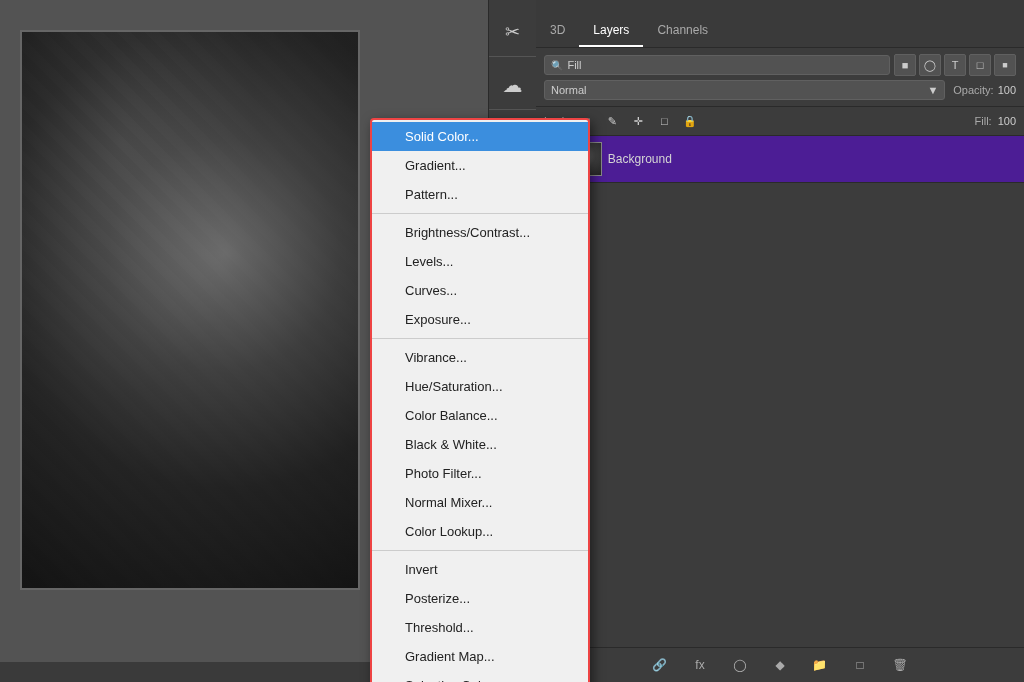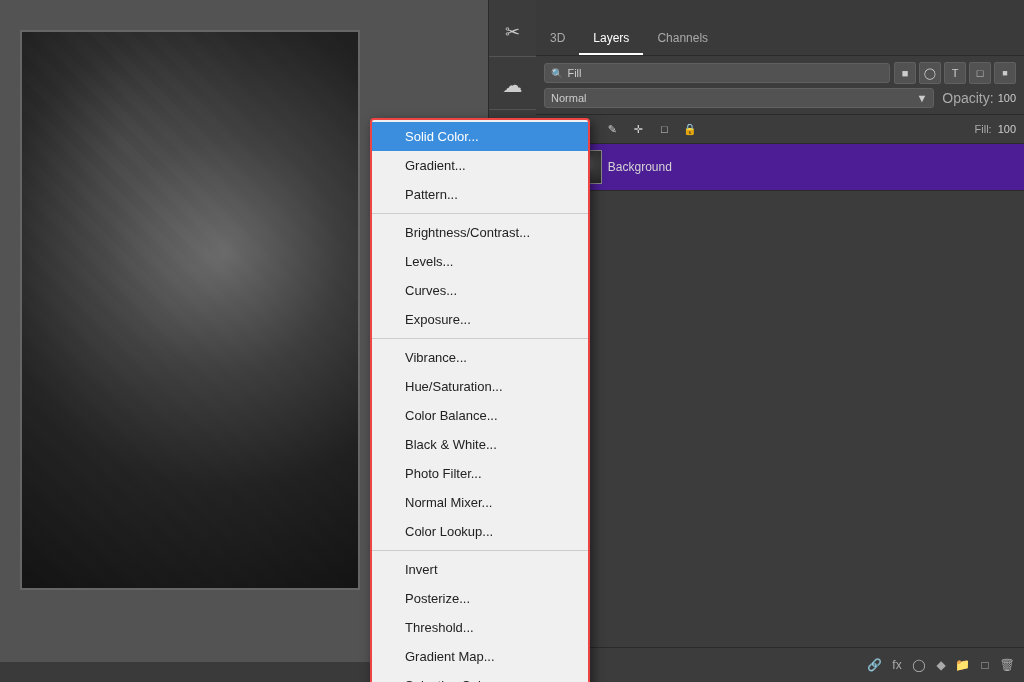--- a/index.html
+++ b/index.html
@@ -72,21 +72,21 @@
       background: #3c3c3c;
       display: flex;
       flex-direction: column;
     }
 
     
     .panel-tabs {
       display: flex;
       background: #3a3a3a;
       border-bottom: 1px solid #2a2a2a;
-      height: 56px;
+      height: 48px;
       align-items: flex-end;
     }
 
     .panel-tab {
       padding: 8px 14px;
       font-size: 12px;
       color: #aaa;
       cursor: pointer;
       border-bottom: 2px solid transparent;
       white-space: nowrap;
@@ -227,25 +227,26 @@
 
     .layer-name {
       font-size: 12px;
       color: #d4d4d4;
       flex: 1;
     }
 
     
     .panel-bottom {
       display: flex;
-      justify-content: flex-end;
+      justify-content: center;
       padding: 6px;
       background: #3c3c3c;
       border-top: 1px solid #2a2a2a;
       margin-top: auto;
+      gap: 18px;
     }
 
     .panel-bottom-icon {
       width: 22px;
       height: 22px;
       display: flex;
       align-items: center;
       justify-content: center;
       font-size: 12px;
       color: #aaa;
@@ -418,21 +419,21 @@
             <div class="filter-icon-btn">□</div>
             <div class="filter-icon-btn" style="font-size:9px;">■</div>
           </div>
         </div>
 
         <div class="blend-row">
           <div class="blend-dropdown">
             <span>Normal</span>
             <span>▼</span>
           </div>
-          <span style="font-size:14px; color:#aaa; margin-left:4px;">Opacity:</span>
+          <span style="font-size:11px; color:#aaa; margin-left:4px;">Opacity:</span>
           <span style="font-size:11px; color:#ccc;">100</span>
         </div>
       </div>
 
       <div class="lock-row">
         <span>Lock:</span>
         <div class="lock-icon-btn">□</div>
         <div class="lock-icon-btn">✎</div>
         <div class="lock-icon-btn">✛</div>
         <div class="lock-icon-btn">□</div>

